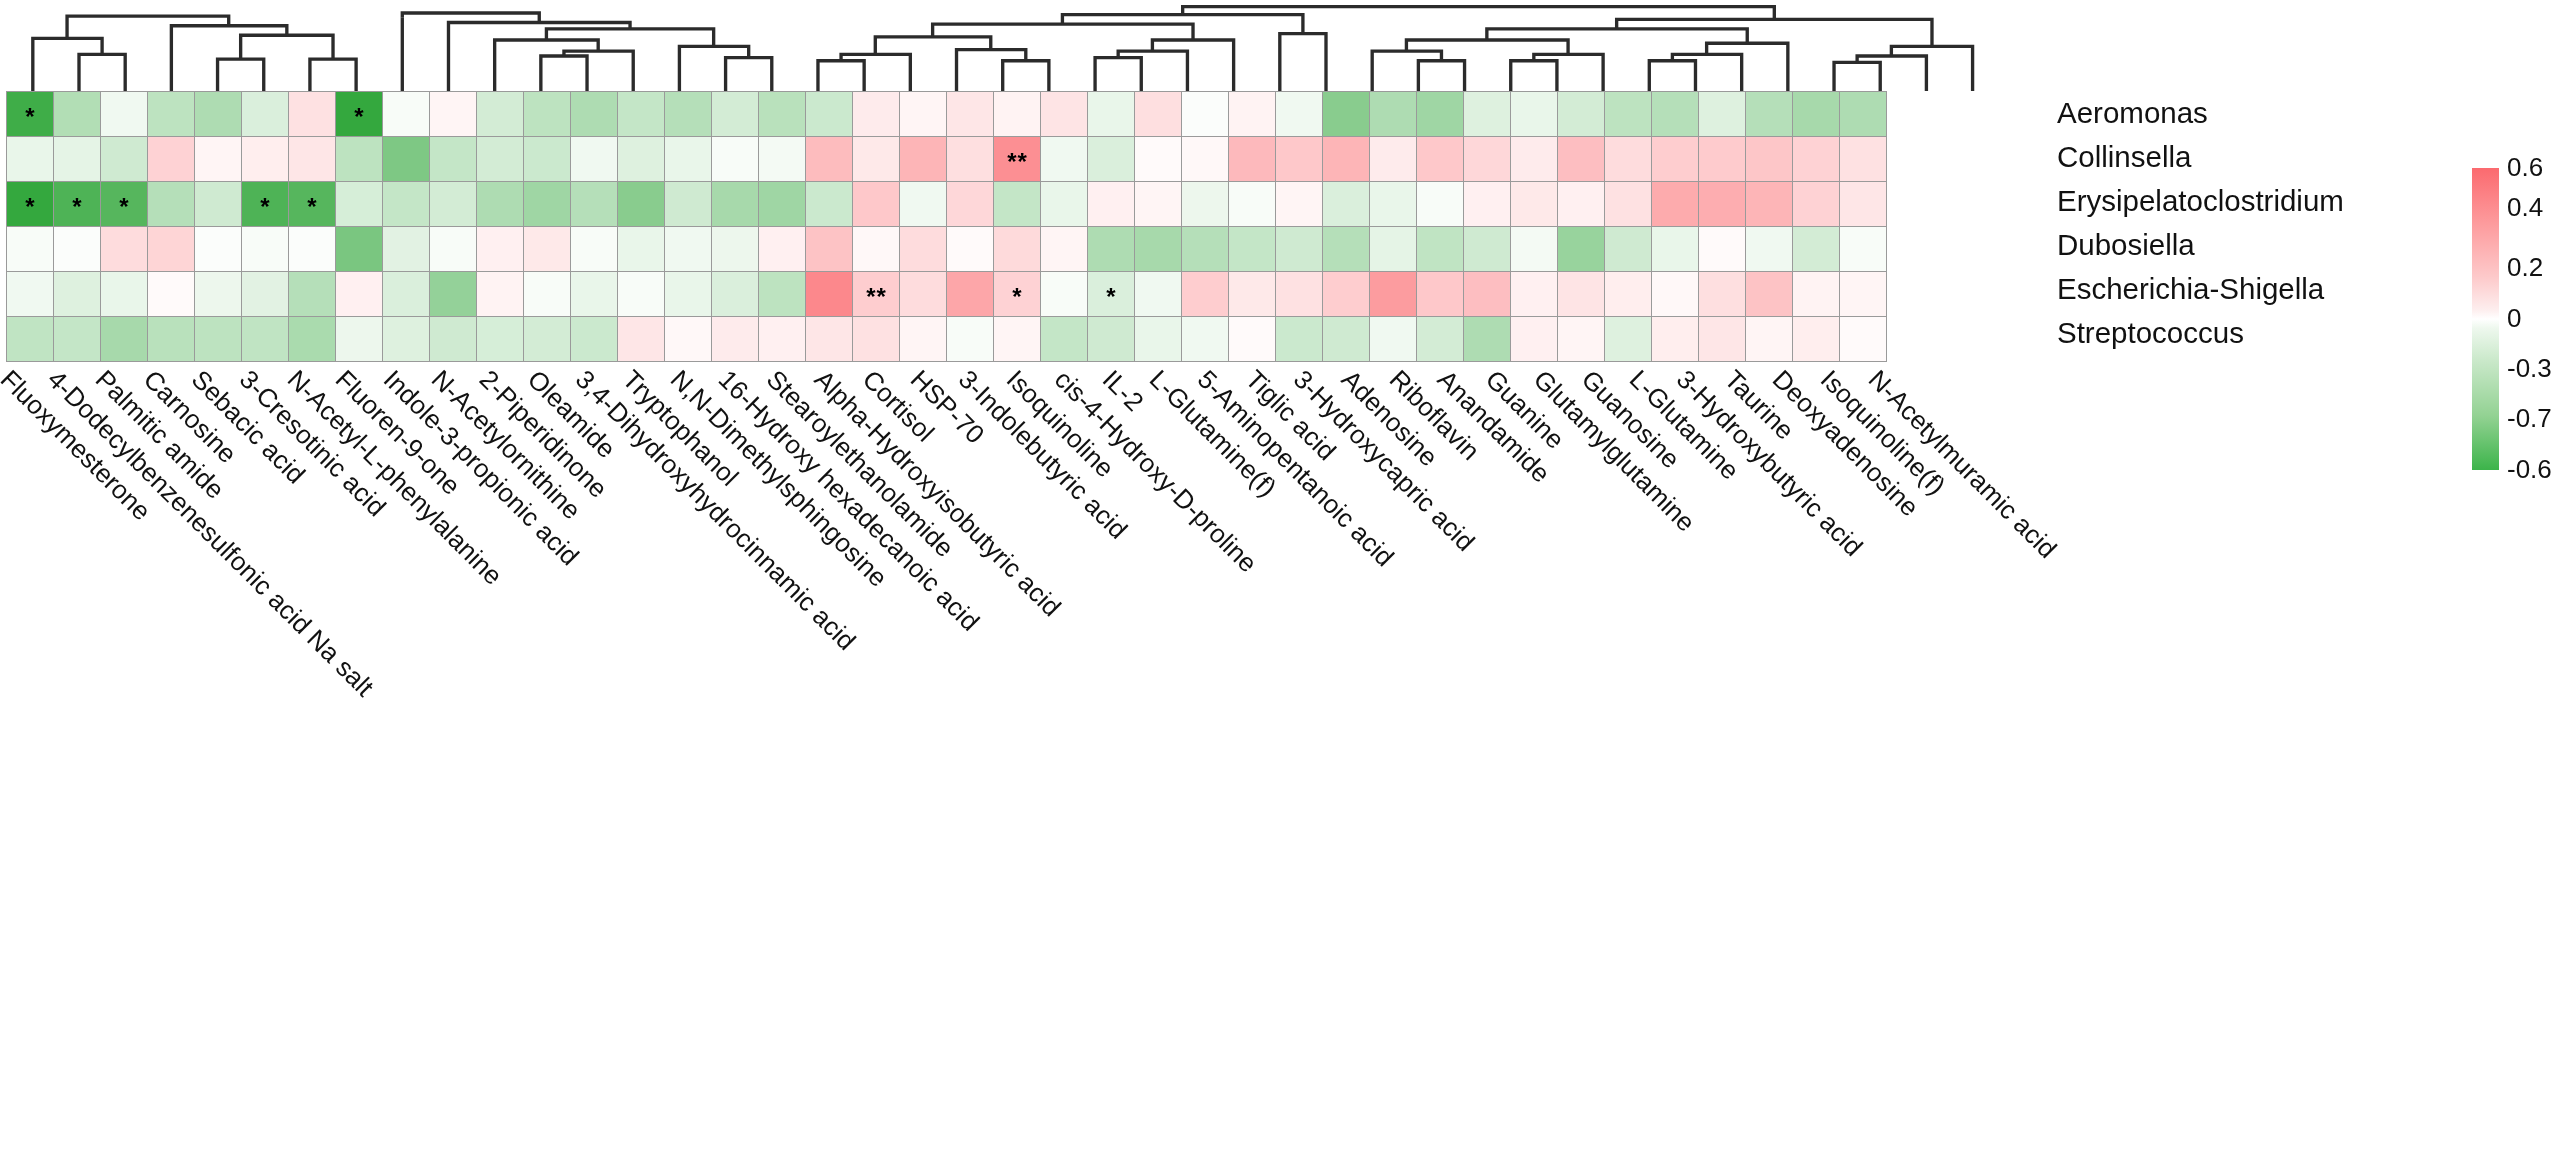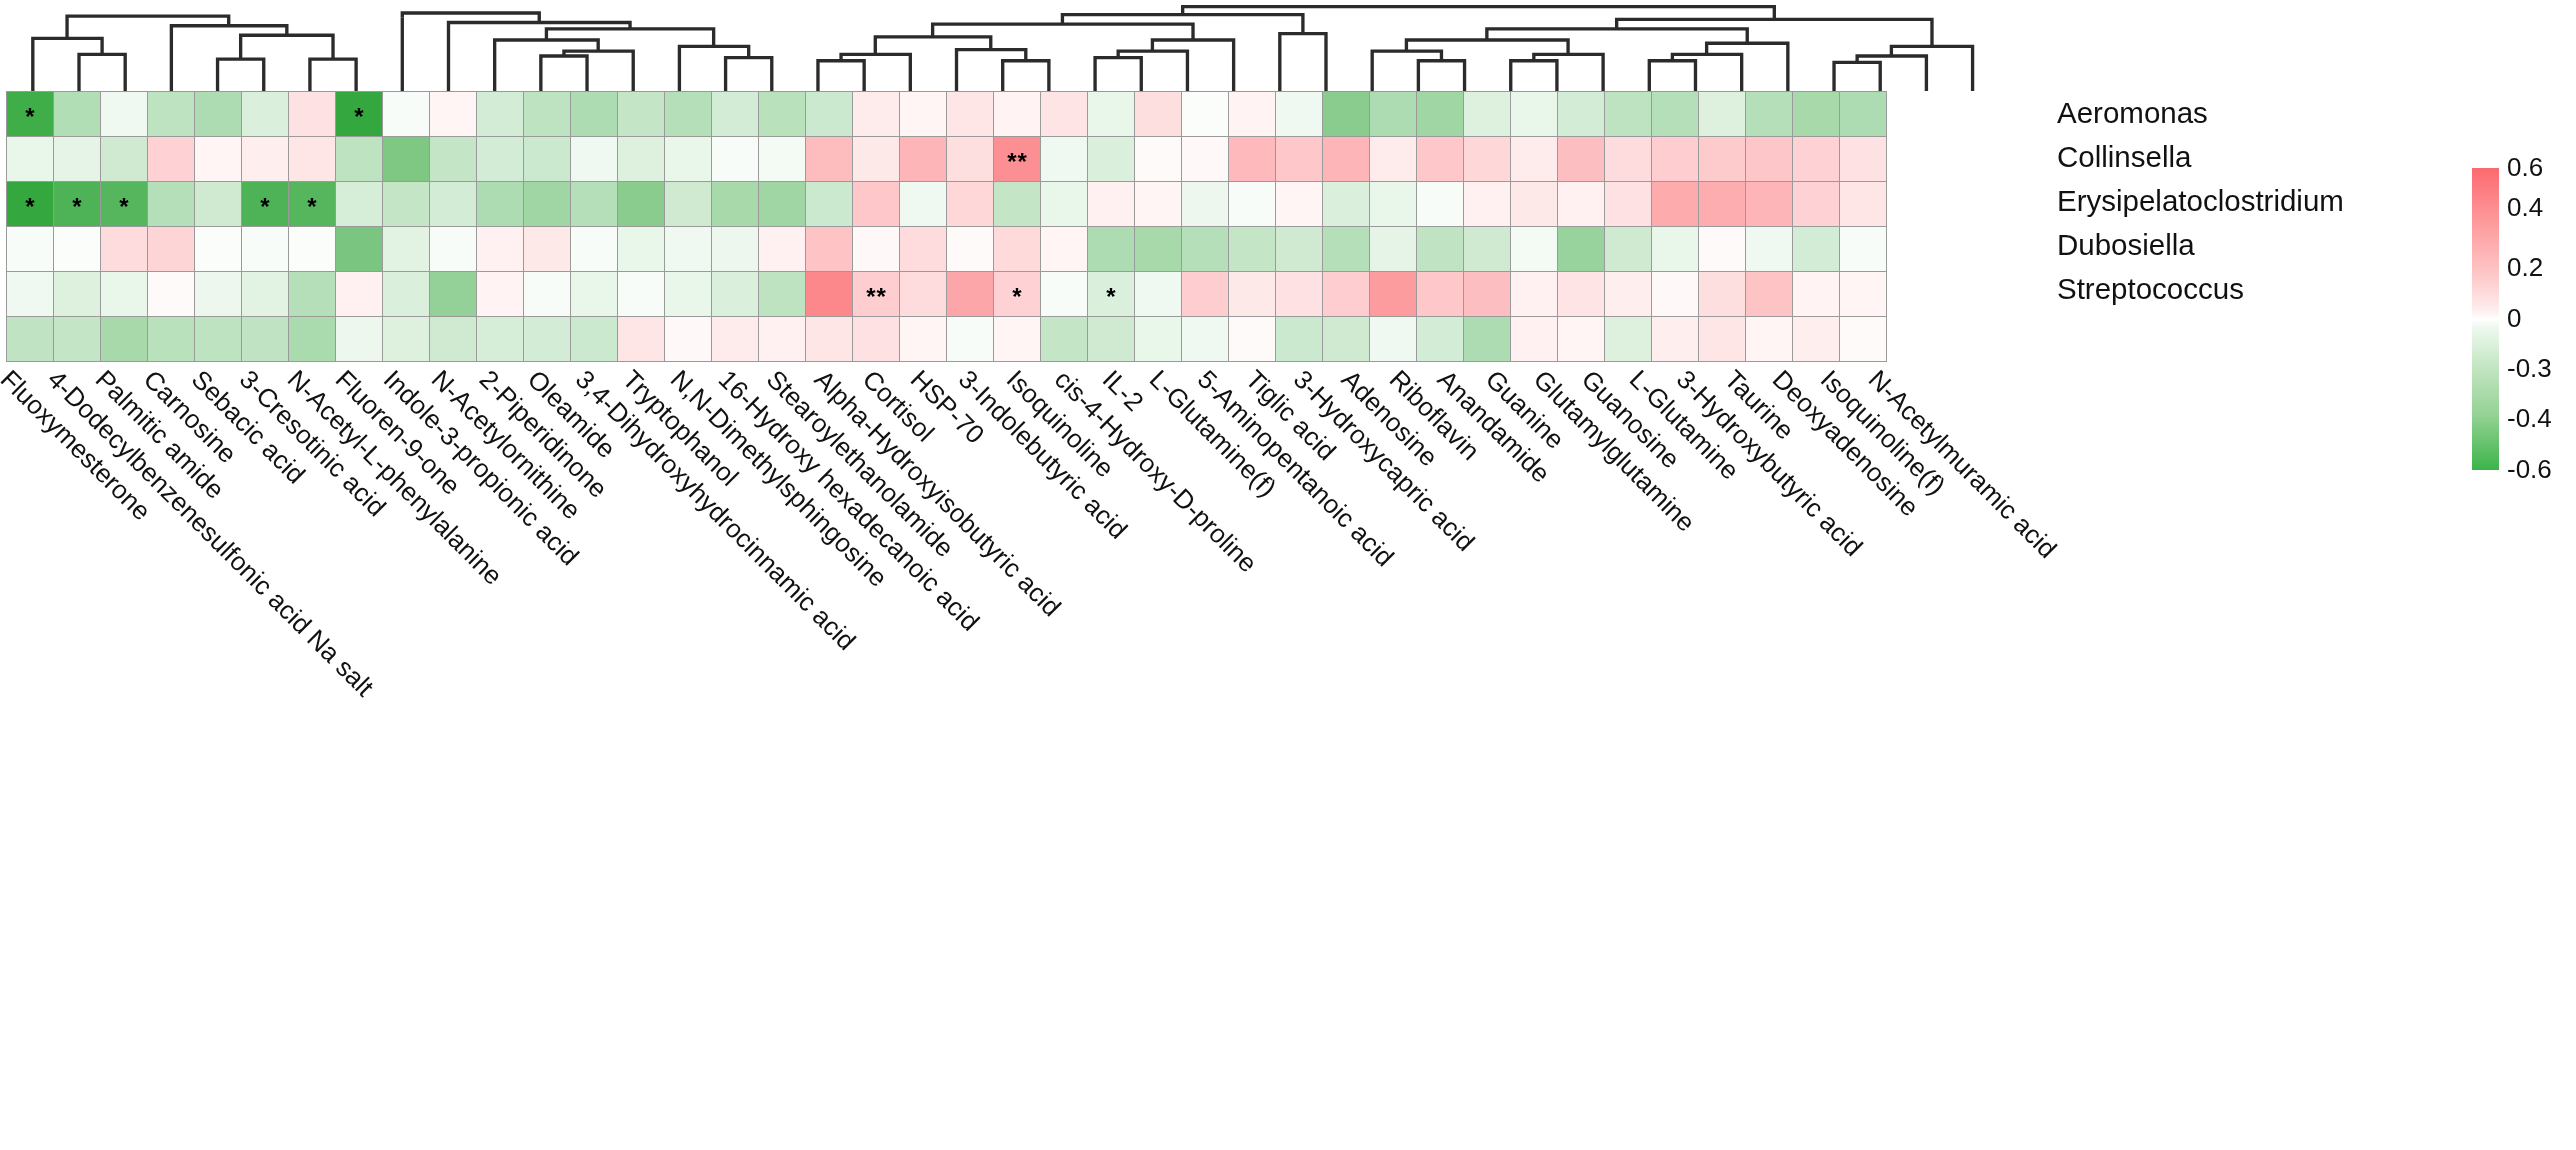--- a/index.html
+++ b/index.html
@@ -364,20 +364,21 @@
           </tr>
         </tbody>
     </table>
   </div>
 
   <div id="rowlabels">
       <div class="rowlab">Aeromonas</div>
       <div class="rowlab">Collinsella</div>
       <div class="rowlab">Erysipelatoclostridium</div>
       <div class="rowlab">Dubosiella</div>
+      <div class="rowlab">Escherichia-Shigella</div>
       <div class="rowlab">Streptococcus</div>
     </div>
 
   <div id="collabels">
       <div class="collab" style="left: 9.6px; top: 4.8px;">Fluoxymesterone</div>
       <div class="collab" style="left: 57px; top: 4.8px;">4-Dodecylbenzenesulfonic acid Na salt</div>
       <div class="collab" style="left: 105px; top: 4.8px;">Palmitic amide</div>
       <div class="collab" style="left: 153px; top: 4.8px;">Carnosine</div>
       <div class="collab" style="left: 201px; top: 4.8px;">Sebacic acid</div>
       <div class="collab" style="left: 249px; top: 4.8px;">3-Cresotinic acid</div>
@@ -417,18 +418,18 @@
       <div class="collab" style="left: 1878px; top: 4.8px;">N-Acetylmuramic acid</div>
     </div>
 
   <div id="cbar"></div>
   <div id="cbticks">
       <div class="cbtick" style="top: 152px;">0.6</div>
       <div class="cbtick" style="top: 192px;">0.4</div>
       <div class="cbtick" style="top: 252px;">0.2</div>
       <div class="cbtick" style="top: 303px;">0</div>
       <div class="cbtick" style="top: 353px;">-0.3</div>
-      <div class="cbtick" style="top: 403px;">-0.4</div>
+      <div class="cbtick" style="top: 403px;">-0.7</div>
       <div class="cbtick" style="top: 454px;">-0.6</div>
     </div>
 
 </div>
 
 
 </body></html>

